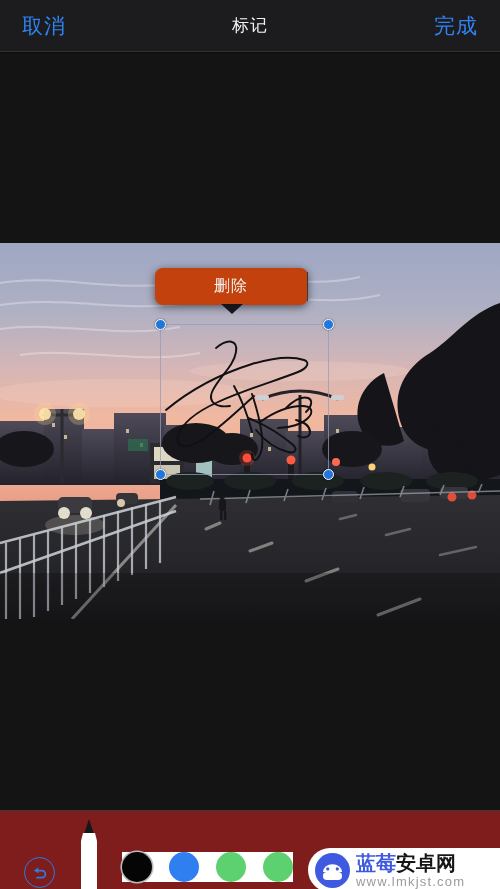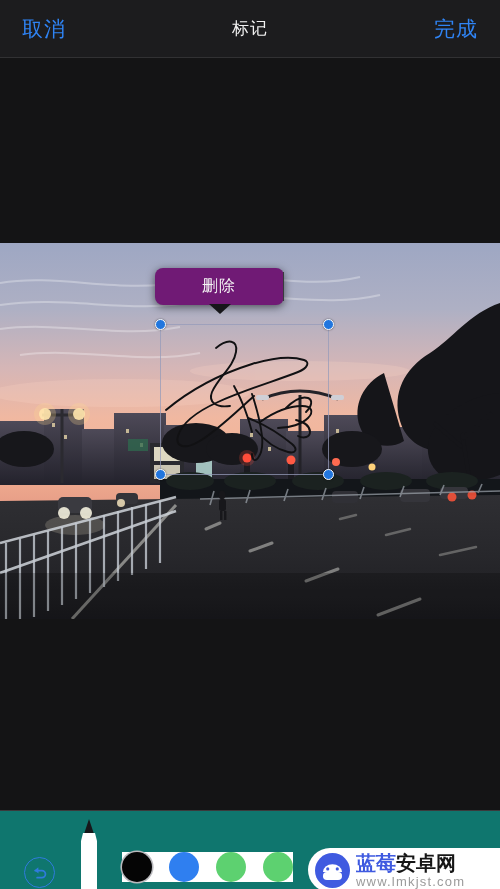--- a/index.html
+++ b/index.html
@@ -18,21 +18,21 @@
     height: 889px;
     background: #0b0b0b;
     overflow: hidden;
   }
 
   
   .navbar {
     position: absolute;
     top: 0; left: 0;
     width: 500px;
-    height: 58px;
+    height: 52px;
     background: #1c1c1e;
     display: flex;
     align-items: center;
     justify-content: space-between;
     padding: 0 22px;
     border-bottom: 1px solid #313133;
     z-index: 40;
   }
   .nav-btn {
     font-size: 21px;
@@ -72,23 +72,23 @@
     overflow: hidden;
     background: #0d0d10;
   }
   .photo svg { display: block; width: 500px; height: 376px; }
 
   
   .ctx-menu {
     position: absolute;
     left: 155px;
     top: 215px;
-    width: 129px;
+    width: 153px;
     height: 37px;
-    background: #701a75;
+    background: #c2410c;
     border-radius: 8px;
     display: flex;
     align-items: stretch;
     box-shadow: 0 2px 9px rgba(0,0,0,.55);
     z-index: 30;
   }
   .ctx-item {
     flex: 1;
     display: flex;
     align-items: center;
@@ -149,21 +149,21 @@
     z-index: 24;
     pointer-events: none;
   }
 
   
   .toolbar {
     position: absolute;
     left: 0; bottom: 0;
     width: 500px;
     height: 79px;
-    background: #0f766e;
+    background: #7f1d1d;
     border-top: 1px solid #3a3a3c;
     z-index: 50;
   }
 
   .undo-btn {
     position: absolute;
     left: 24px;
     top: 46px;
     width: 31px; height: 31px;
     border-radius: 50%;

